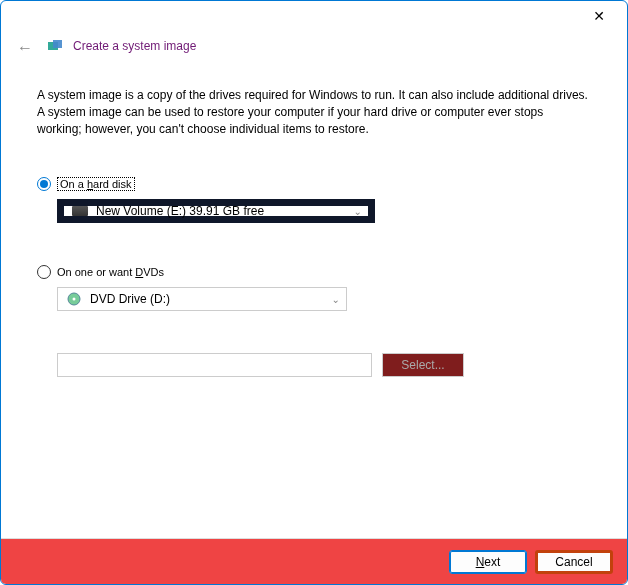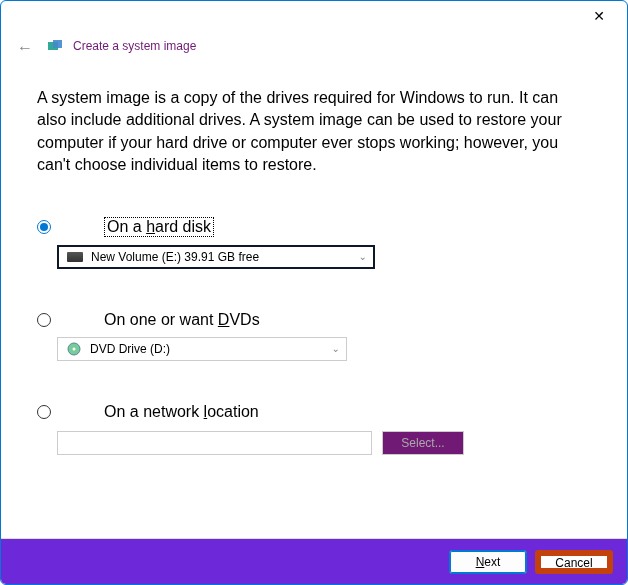--- a/index.html
+++ b/index.html
@@ -52,21 +52,21 @@
     .content {
       padding: 20px 36px 0 36px;
     }
     .main-heading {
       font-size: 16px;
       color: #003399;
       font-weight: 400;
       margin-bottom: 26px;
     }
     .description {
-      font-size: 16px;
+      font-size: 12px;
       color: #000;
       line-height: 1.4;
       margin-bottom: 40px;
     }
     .option-row {
       display: flex;
       align-items: center;
       gap: 6px;
       margin-bottom: 8px;
     }
@@ -85,40 +85,39 @@
       border-color: #0078d4;
     }
     .radio.checked::after {
       content: '';
       width: 8px;
       height: 8px;
       background: #0078d4;
       border-radius: 50%;
     }
     .option-label {
-      font-size: 16px;
-      margin-left: 47px;
+      font-size: 11px;
     }
     .boxed-label {
       border: 1px dotted #000;
       padding: 0 2px;
     }
     .combo {
       border: 1px solid #ccc;
       height: 24px;
       display: flex;
       align-items: center;
       padding: 0 8px;
       font-size: 12px;
       margin-left: 20px;
       position: relative;
       background: #fff;
     }
     .combo-highlight {
-      border: 2px solid #0f172a;
+      border: 7px solid #0f172a;
       width: 318px;
     }
     .combo-normal {
       width: 290px;
     }
     .combo .chev {
       position: absolute;
       right: 6px;
       color: #888;
       font-size: 10px;
@@ -144,45 +143,45 @@
       border: 1px solid #ccc;
       height: 24px;
       width: 315px;
       padding: 0 6px;
       font-size: 12px;
     }
     .select-btn {
       border: 1px solid #ccc;
       height: 24px;
       width: 82px;
-      background: #701a75;
+      background: #7f1d1d;
       color: #aaa;
       font-size: 12px;
       cursor: default;
     }
     .section { margin-bottom: 42px; }
     .footer {
       position: absolute;
       bottom: 0;
       left: 0;
       right: 0;
       height: 46px;
-      background: #6d28d9;
+      background: #ef4444;
       border-top: 1px solid #ddd;
       display: flex;
       justify-content: flex-end;
       align-items: center;
       padding-right: 14px;
       gap: 8px;
     }
     .footer-btn {
       height: 24px;
       width: 78px;
       font-size: 12px;
-      border: 6px solid #c2410c;
+      border: 3px solid #c2410c;
       background: #fdfdfd;
       cursor: pointer;
       border-radius: 3px;
     }
     .footer-btn.primary {
       border: 1px solid #0078d4;
       box-shadow: 0 0 0 1px #0078d4 inset;
     }
     u { text-decoration: underline; }
   </style>
@@ -230,24 +229,20 @@
             <circle cx="7" cy="7" r="6" fill="#7c9" stroke="#589"></circle>
             <circle cx="7" cy="7" r="1.5" fill="#fff"></circle>
           </svg>
       </span>
       <span>DVD Drive (D:)</span>
       <span class="chev">⌄</span>
     </div>
   </div>
 
   <div class="section">
-    <div class="option-row">
-      <span class="radio"></span>
-      <span class="option-label"><span>On a network </span><u>l</u><span>ocation</span></span>
-    </div>
     <div class="network-row">
       <input class="text-input" type="text" value="" style="">
       <button class="select-btn">Select...</button>
     </div>
   </div>
 </div>
 
 <div class="footer">
   <button class="footer-btn primary"><u>N</u><span>ext</span></button>
   <button class="footer-btn">Cancel</button>

